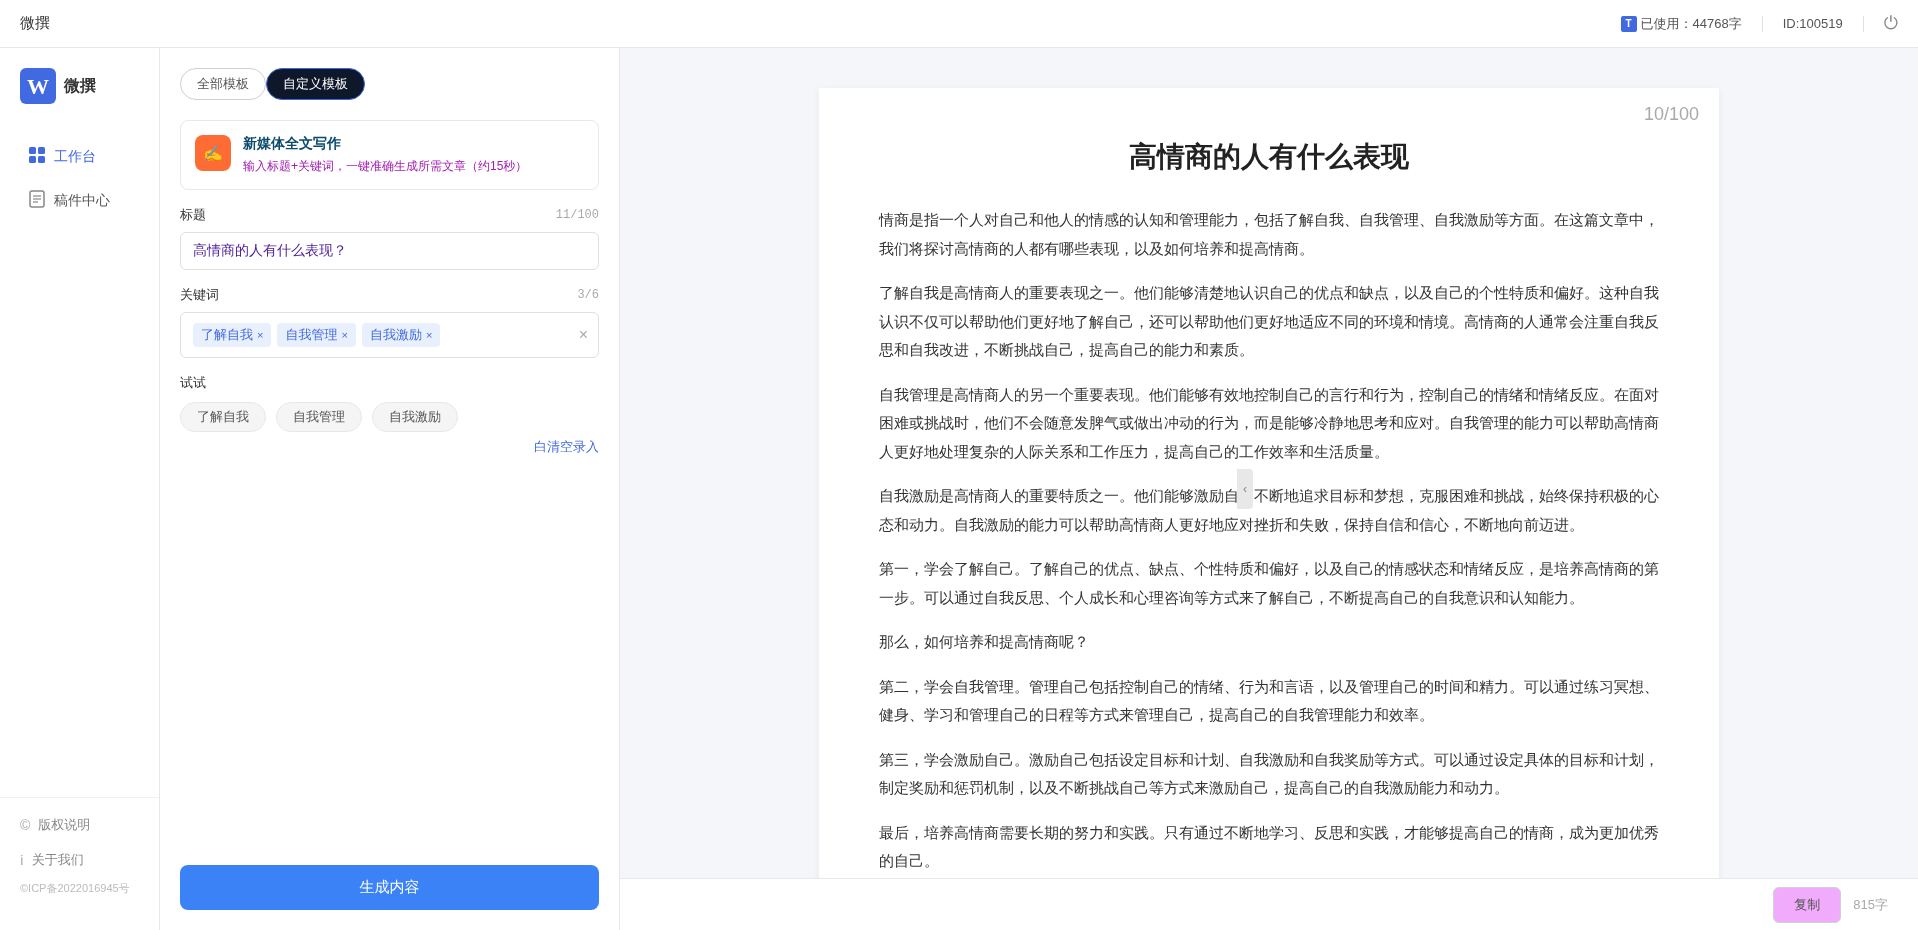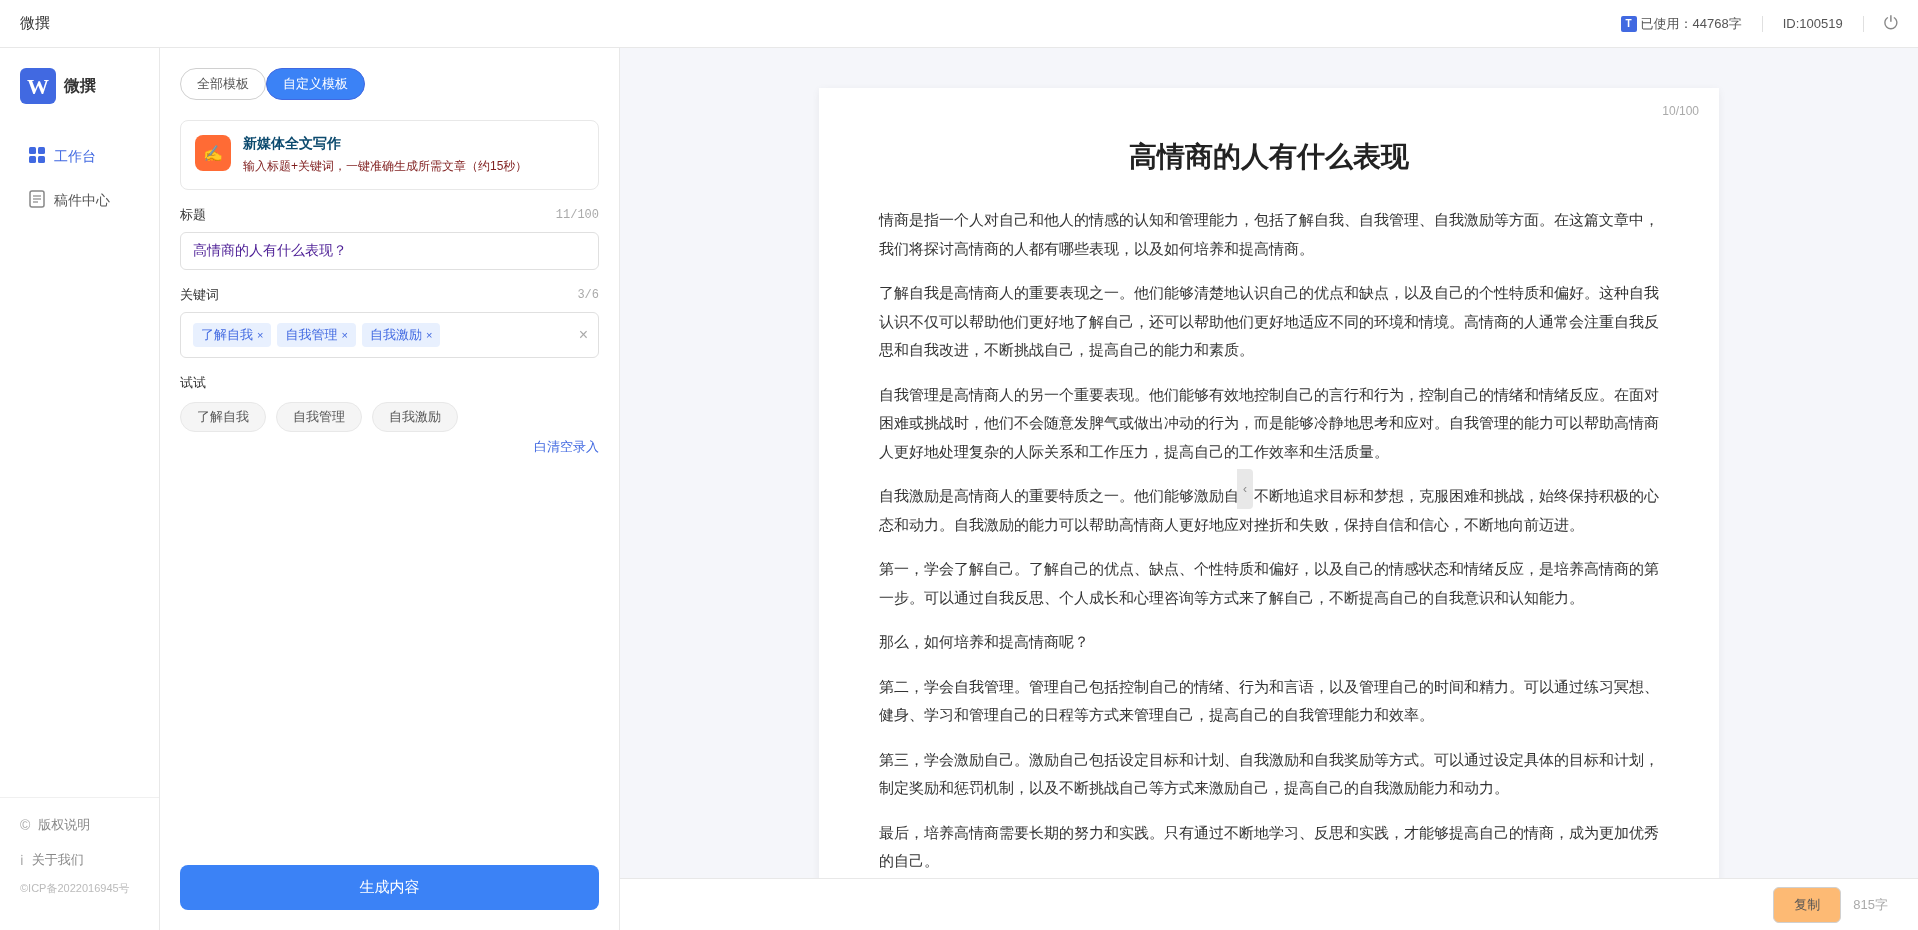--- a/index.html
+++ b/index.html
@@ -97,21 +97,21 @@
     .tab-btn {
       padding: 6px 16px;
       border-radius: 20px;
       font-size: 13px;
       cursor: pointer;
       border: 1px solid #d0d0d0;
       background: #fff;
       color: #555;
     }
     .tab-btn.active {
-      background: #3b82f6;
+      background: #0f172a;
       color: #fff;
       border-color: #4169e1;
       font-family: Liberation Serif, serif;
     }
 
     .template-card {
       border: 1px solid #e8e8e8;
       border-radius: 8px;
       padding: 14px;
       margin-bottom: 16px;
@@ -127,21 +127,21 @@
       border-radius: 8px;
       display: flex;
       align-items: center;
       justify-content: center;
       color: white;
       font-size: 16px;
       flex-shrink: 0;
     }
     .template-info { flex: 1; }
     .template-name { font-size: 14px; font-weight: 600; color: #0c4a6e; margin-bottom: 4px; }
-    .template-desc { font-size: 12px; color: #7f1d1d; line-height: 1.5; }
+    .template-desc { font-size: 12px; color: #a21caf; line-height: 1.5; }
 
     
     .form-section { margin-bottom: 16px; }
     .form-label {
       display: flex;
       justify-content: space-between;
       align-items: center;
       font-size: 13px;
       color: #333;
       margin-bottom: 8px;
@@ -269,21 +269,21 @@
       padding: 50px 60px;
       position: relative;
       box-shadow: 0 2px 8px rgba(0,0,0,0.06);
       max-width: 900px;
       margin: 0 auto;
     }
     .page-count {
       position: absolute;
       top: 16px;
       right: 20px;
-      font-size: 12px;
+      font-size: 18px;
       color: #aaa;
     }
     .article-title {
       font-size: 28px;
       font-weight: bold;
       color: #222;
       text-align: center;
       margin-bottom: 30px;
     }
     .article-body {
@@ -299,21 +299,21 @@
       background: #fff;
       border-top: 1px solid #e8e8e8;
       display: flex;
       align-items: center;
       justify-content: flex-end;
       padding: 0 30px;
       gap: 12px;
     }
     .copy-btn {
       padding: 8px 20px;
-      background: #fdba74;
+      background: #f0abfc;
       border: 1px solid #d0d0d0;
       border-radius: 6px;
       font-size: 13px;
       color: #555;
       cursor: pointer;
       font-family: inherit;
     }
     .word-count { font-size: 13px; color: #aaa; }
 
     

